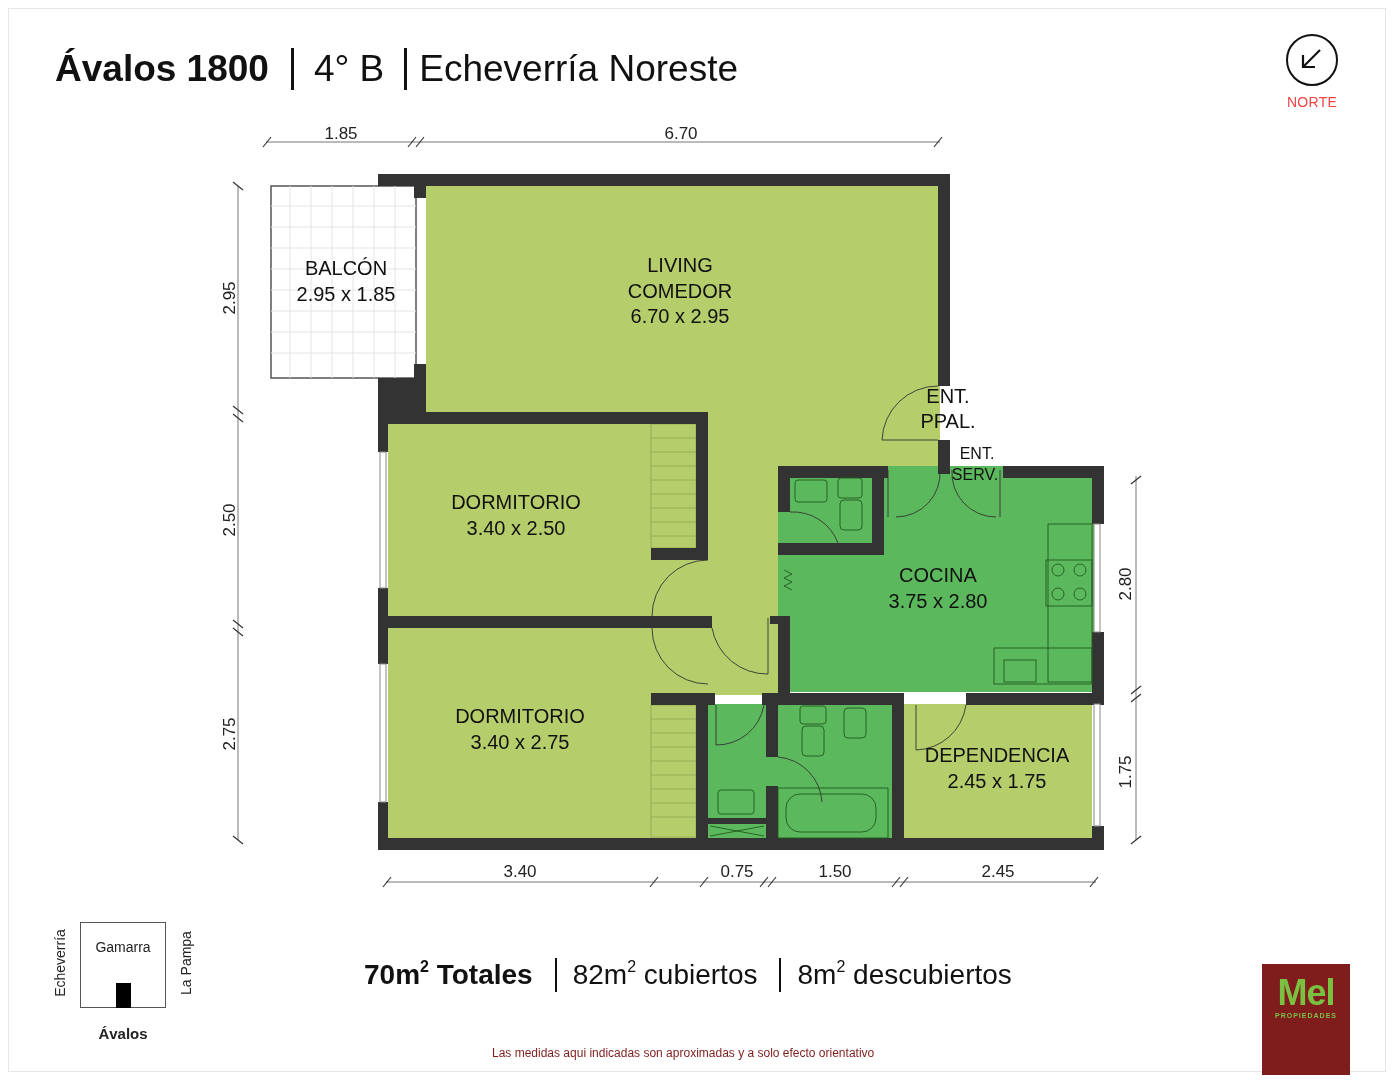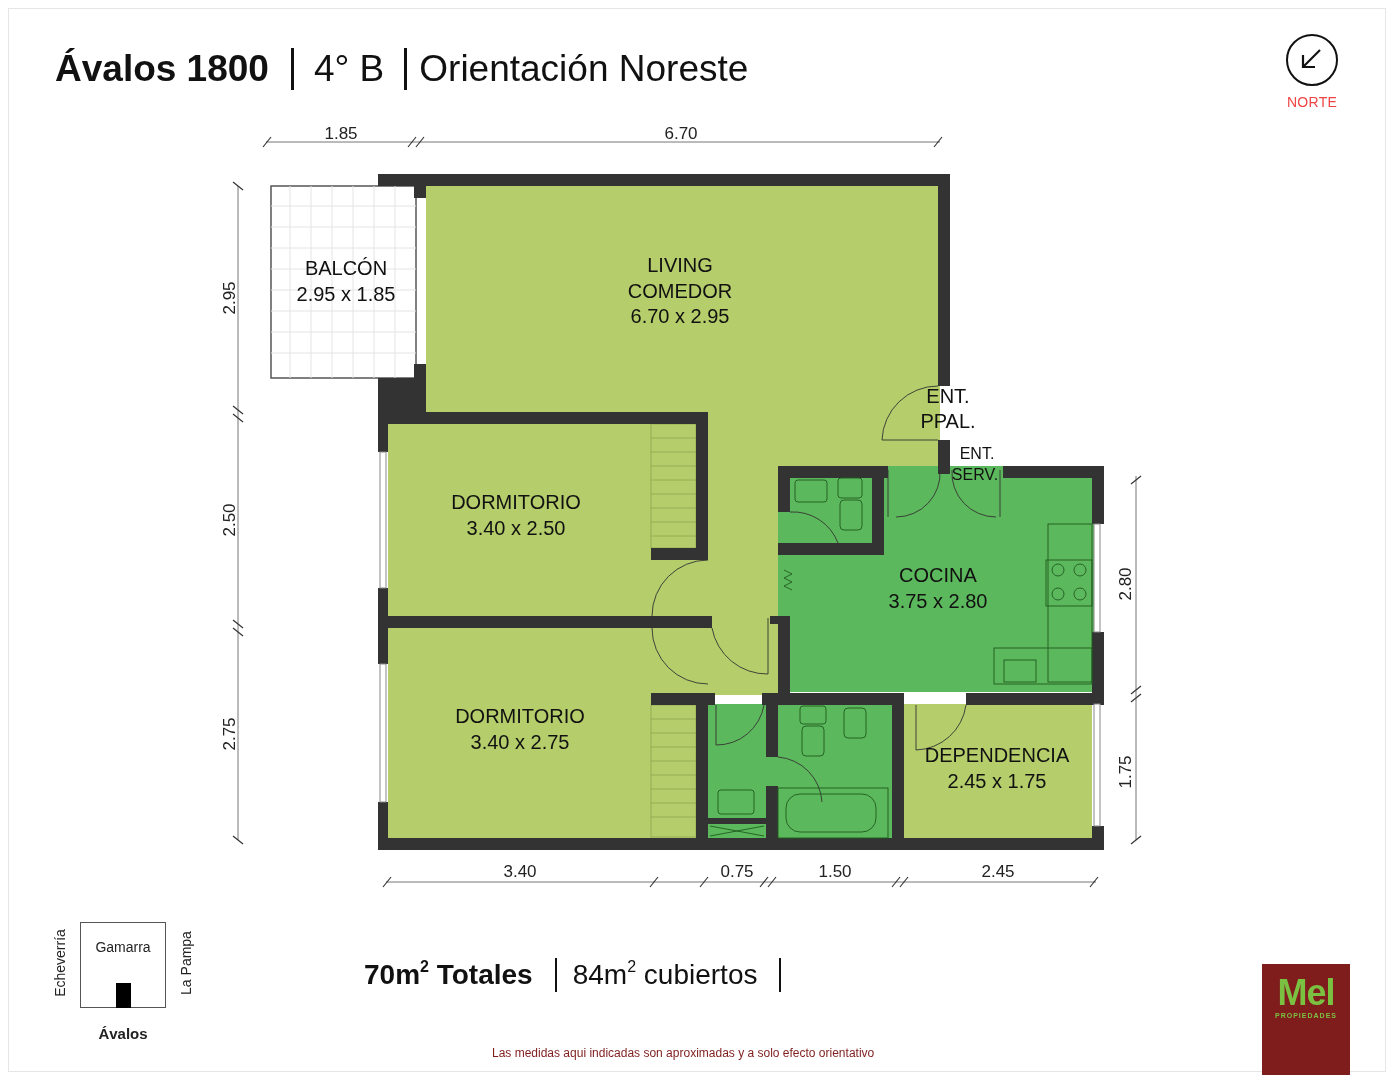--- a/index.html
+++ b/index.html
@@ -34,21 +34,21 @@
 </head>
 <body>
 
 <div class="frame"></div>
 
 <div class="header">
   <span class="addr">Ávalos 1800</span>
   <span class="sep"></span>
   <span>4° B</span>
   <span class="sep sep2"></span>
-  <span>Orientación Noreste</span>
+  <span>Echeverría Noreste</span>
 </div>
 
 <div class="north">
   <div class="circle">
     <svg width="48" height="48" viewBox="0 0 48 48" style="position:absolute;left:0;top:0;">
       <line x1="32" y1="14" x2="15" y2="31" stroke="#111" stroke-width="2.2"></line>
       <polyline points="15,19 15,31 27,31" fill="none" stroke="#111" stroke-width="2.2"></polyline>
     </svg>
   </div>
   <div class="lbl">NORTE</div>
@@ -269,22 +269,23 @@
   <text class="room-text" x="997" y="788">2.45 x 1.75</text>
   <text class="room-text" x="948" y="403">ENT.</text>
   <text class="room-text" x="948" y="428">PPAL.</text>
   <text class="room-text" x="977" y="459" style="font-size:16px">ENT.</text>
   <text class="room-text" x="975" y="480" style="font-size:16px">SERV.</text>
 </svg>
 
 <div class="summary">
   <b><span>70m</span><sup>2</sup><span> Totales</span></b>
   <span class="bar"></span>
-  <span><span>84m</span><sup>2</sup><span> cubiertos</span></span>
+  <span><span>82m</span><sup>2</sup><span> cubiertos</span></span>
   <span class="bar"></span>
+  <span><span>8m</span><sup>2</sup><span> descubiertos</span></span>
 </div>
 
 <div class="locmap">
   <div class="n">Gamarra</div>
   <div class="box"></div>
   <div class="bldg"></div>
   <div class="w">Echeverría</div>
   <div class="e">La Pampa</div>
   <div class="s">Ávalos</div>
 </div>

